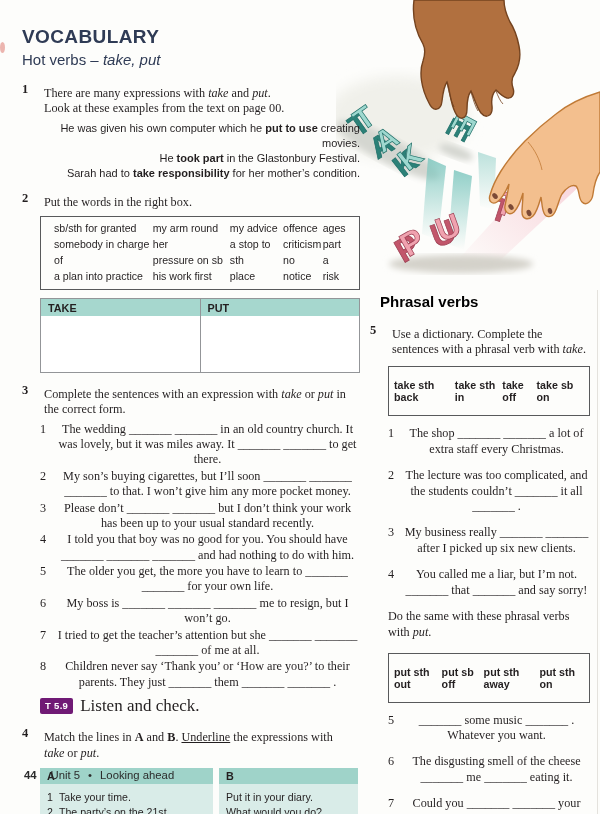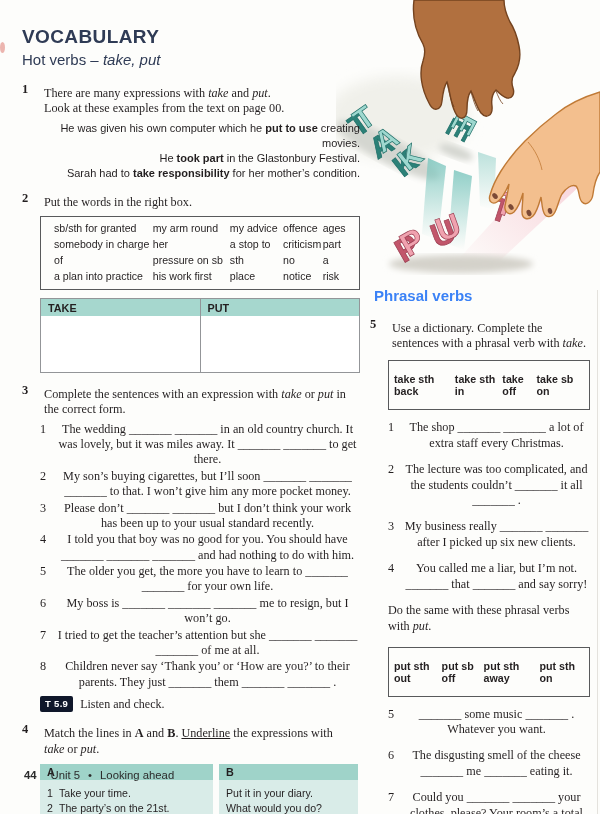--- a/index.html
+++ b/index.html
@@ -30,38 +30,38 @@
   .tp-col + .tp-col{border-left:1px solid #939598;}
   .tp-head{background:#a6d7ce;font:bold 10.8px/16px "Liberation Sans",sans-serif;padding:1px 0 0 7px;height:17px;box-sizing:border-box;}
   .tp-cell{height:56px;background:#fff;}
 
   .items{margin-top:4px;}
   .item{display:flex;font-size:12.2px;line-height:1.26;margin-top:1px;}
   .inum{width:15px;flex:none;}
   .itext{flex:1;min-width:0;text-align:center;}
 
   .audio{display:flex;align-items:center;margin-top:6px;}
-  .badge{background:#0f172a;color:#fff;font:bold 9.5px/13px "Liberation Sans",sans-serif;
+  .badge{background:#701a75;color:#fff;font:bold 9.5px/13px "Liberation Sans",sans-serif;
          padding:1px 5px 2px;border-radius:2px;letter-spacing:.3px;flex:none;}
-  .audio .txt{font-size:12px;margin-left:7px;}
+  .audio .txt{font-size:17px;margin-left:7px;}
 
   .abrow{display:flex;gap:6px;margin-top:7px;}
   .abbox.a{width:173px;}
   .abbox.b{width:139px;}
   .abhead{background:#9fd3c9;font:bold 10.8px/15px "Liberation Sans",sans-serif;height:16px;padding:1px 0 0 7px;box-sizing:border-box;}
   .ablist{background:#d9ece8;padding:6px 6px 8px 7px;font:10.6px/1.44 "Liberation Sans",sans-serif;min-height:95px;}
   .abitem{display:flex;}
   .abnum{width:12px;flex:none;}
   .abtext{flex:1;min-width:0;}
 
   footer{position:absolute;left:24px;top:769px;font:11.3px "Liberation Sans",sans-serif;color:#2b2b2b;text-align:right;}
   footer .pg{font-weight:bold;margin-right:14px;}
   footer .bullet{margin:0 8px;}
 
-  .pv-head{font:bold 15px "Liberation Sans",sans-serif;color:#3b82f6;margin:4px;}
+  .pv-head{font:bold 15px "Liberation Sans",sans-serif;color:#000000;margin:10px;}
   .pvbox{border:1px solid #58595b;margin-top:8px;padding:12px 5px;display:flex;justify-content:space-between;
          font:bold 10.7px "Liberation Sans",sans-serif;}
   .ritem{display:flex;font-size:12.2px;line-height:1.3;margin-top:10px;}
   .rinstr{font-size:12.2px;line-height:1.3;margin-top:10px;}
 
   .illus{position:absolute;left:336px;top:0;width:264px;height:278px;}
   .ltr{font:bold 30px "Liberation Sans",sans-serif;text-anchor:middle;dominant-baseline:central;}
   .ltr2{font:bold 33px "Liberation Sans",sans-serif;text-anchor:middle;dominant-baseline:central;}
   .lt-teal{stroke:#1f6f68;stroke-width:.7;}
   .lt-pink{stroke:#9c3f52;stroke-width:.7;}

